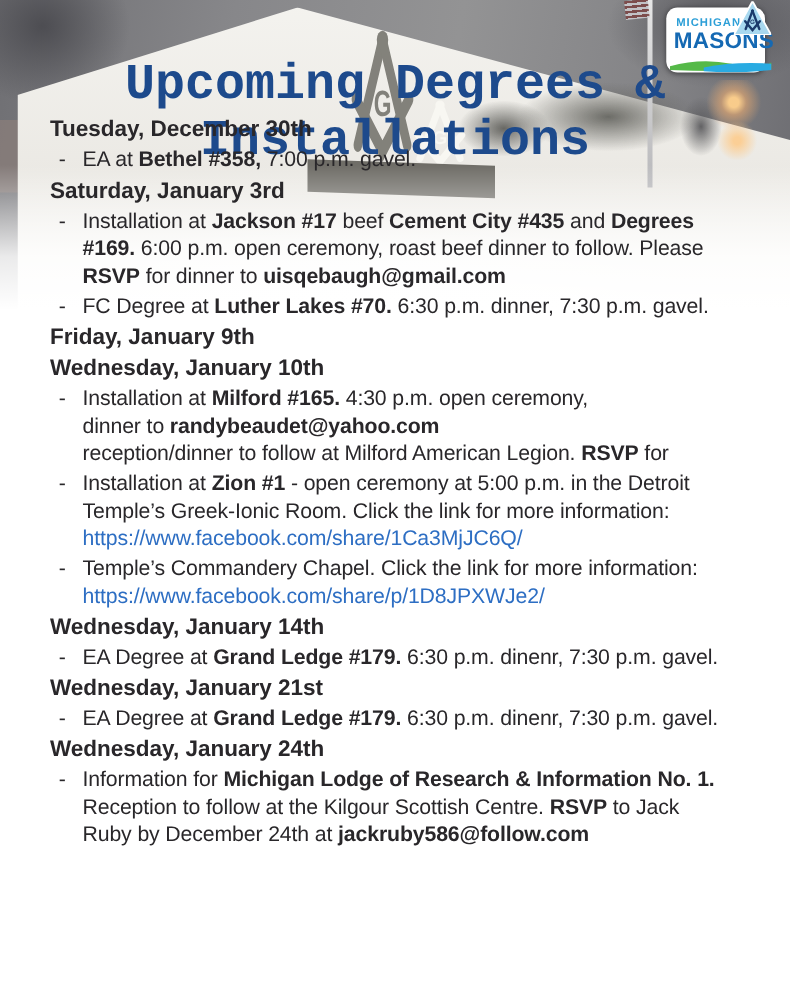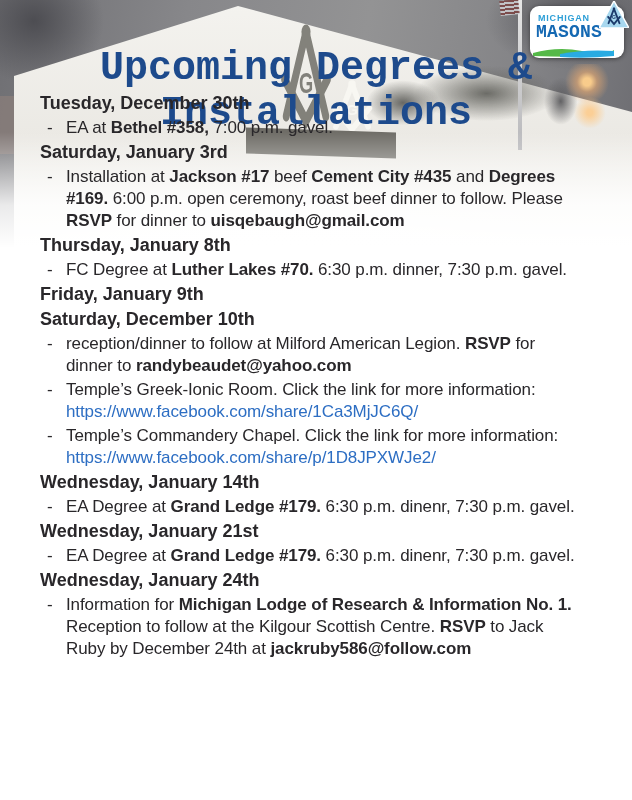--- a/index.html
+++ b/index.html
@@ -30,26 +30,26 @@
          background:repeating-linear-gradient(to bottom,#7c4746 0 2px,#c9c9cd 2px 4px);}
   .light-glow{position:absolute;left:564px;top:64px;width:46px;height:64px;
          background:radial-gradient(circle at 50% 28%,rgba(255,208,140,.95) 0 4px,rgba(255,180,110,.5) 10px,rgba(255,170,100,0) 22px),
                     radial-gradient(circle at 56% 76%,rgba(255,200,130,.8) 0 3px,rgba(255,170,100,0) 16px);}
   .ground-glow{position:absolute;left:0;bottom:0;width:100%;height:112px;
          background:radial-gradient(60% 95% at 46% 100%,rgba(255,255,255,.95),rgba(255,255,255,0) 72%);}
   .photo-fade{position:absolute;left:0;bottom:-2px;width:100%;height:122px;
          background:linear-gradient(to bottom,rgba(255,255,255,0) 0%,rgba(255,255,255,.85) 60%,#fff 95%);}
 
   
-  .logo{position:absolute;top:6px;right:8px;width:94px;height:52px;background:#fff;border-radius:9px;
-        box-shadow:0 1px 4px rgba(0,0,0,.45);}
+  .logo{position:absolute;top:6px;right:20px;width:63px;height:52px;background:#fff;border-radius:9px;
+        box-shadow:0 1px 4px rgba(0,0,0,.45);padding-left:16px;}
   .logo-michigan{position:absolute;top:7px;left:8px;font-size:9px;font-weight:700;letter-spacing:.8px;
         color:var(--logo-light-blue,#2d9fd7);}
   .logo-masons{position:absolute;top:16px;left:6px;font-size:18px;font-weight:700;letter-spacing:.2px;
-        color:var(--logo-dark-blue,#1569b3);font-family:Liberation Mono, monospace;}
+        color:var(--logo-dark-blue,#1569b3);}
   .logo-waves{position:absolute;bottom:0;left:0;width:86px;height:14px;}
   .logo-emblem{position:absolute;top:-5px;right:-5px;width:30px;height:27px;}
 
   
   .title{position:absolute;top:46px;left:0;width:100%;text-align:center;
          font-family:Liberation Mono, monospace;font-weight:700;font-size:40px;
          color:var(--title-blue,#1d4a8c);}
 
   
   .content{position:absolute;left:40px;top:92px;width:566px;color:var(--body-text,#29272a);}
@@ -119,31 +119,32 @@
       <div class="date-heading">Tuesday, December 30th</div>
       <div class="bullet">
         <div class="line"><span>EA at </span><span class="b">Bethel #358,</span><span> 7:00 p.m. gavel.</span></div>
       </div>
       <div class="date-heading">Saturday, January 3rd</div>
       <div class="bullet">
         <div class="line"><span>Installation at </span><span class="b">Jackson #17</span><span> beef </span><span class="b">Cement City #435</span><span> and </span><span class="b">Degrees</span></div>
         <div class="line"><span class="b">#169.</span><span> 6:00 p.m. open ceremony, roast beef dinner to follow. Please</span></div>
         <div class="line"><span class="b">RSVP</span><span> for dinner to </span><span class="b">uisqebaugh@gmail.com</span></div>
       </div>
-      <div class="date-heading">Thursday, January 8th</div>
       <div class="bullet">
         <div class="line"><span>FC Degree at </span><span class="b">Luther Lakes #70.</span><span> 6:30 p.m. dinner, 7:30 p.m. gavel.</span></div>
       </div>
       <div class="date-heading">Friday, January 9th</div>
-      <div class="date-heading">Saturday, December 10th</div>
+      <div class="date-heading">Wednesday, January 10th</div>
       <div class="bullet">
+        <div class="line"><span>Installation at </span><span class="b">Milford #165.</span><span> 4:30 p.m. open ceremony,</span></div>
+        <div class="line"><span>dinner to </span><span class="b">randybeaudet@yahoo.com</span></div>
         <div class="line"><span>reception/dinner to follow at Milford American Legion. </span><span class="b">RSVP</span><span> for</span></div>
-        <div class="line"><span>dinner to </span><span class="b">randybeaudet@yahoo.com</span></div>
       </div>
       <div class="bullet">
+        <div class="line"><span>Installation at </span><span class="b">Zion #1</span><span> - open ceremony at 5:00 p.m. in the Detroit</span></div>
         <div class="line"><span>Temple’s Greek-Ionic Room. Click the link for more information:</span></div>
         <div class="line"><a class="lnk" href="#">https://www.facebook.com/share/1Ca3MjJC6Q/</a></div>
       </div>
       <div class="bullet">
         <div class="line"><span>Temple’s Commandery Chapel. Click the link for more information:</span></div>
         <div class="line"><a class="lnk" href="#">https://www.facebook.com/share/p/1D8JPXWJe2/</a></div>
       </div>
       <div class="date-heading">Wednesday, January 14th</div>
       <div class="bullet">
         <div class="line"><span>EA Degree at </span><span class="b">Grand Ledge #179.</span><span> 6:30 p.m. dinenr, 7:30 p.m. gavel.</span></div>

